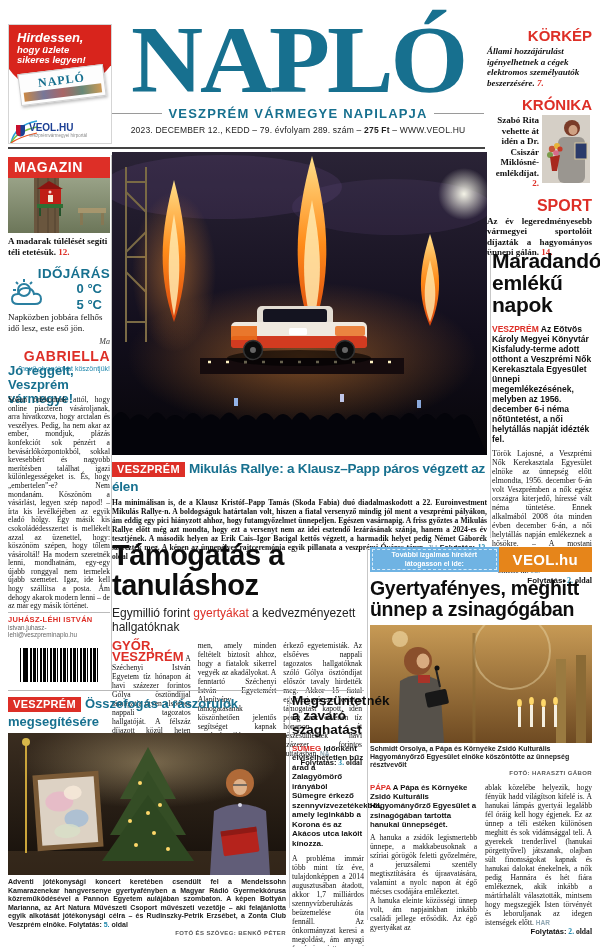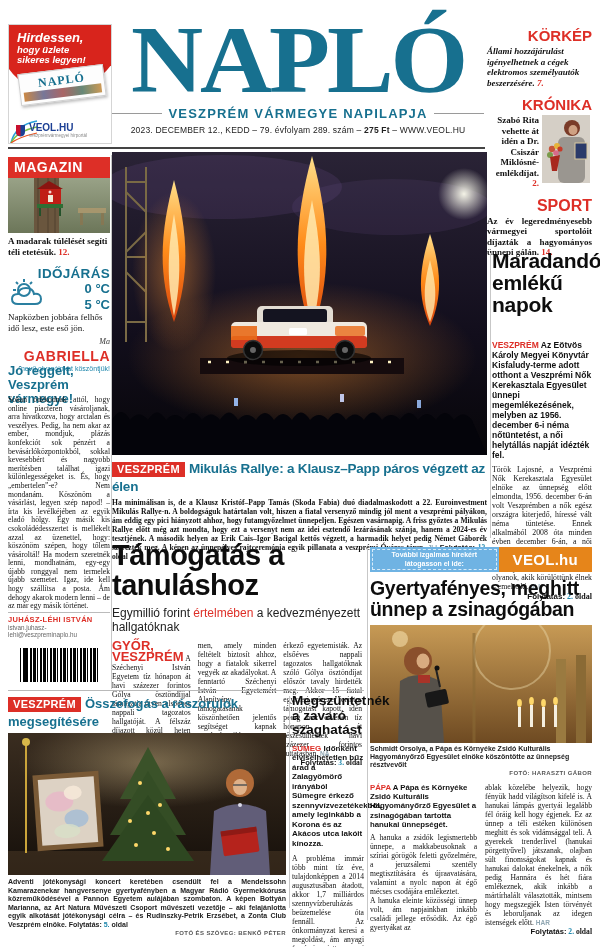--- a/index.html
+++ b/index.html
@@ -40,21 +40,21 @@
   #toprail{left:487px;top:28px;width:105px;}
   .railtitle{font-size:15px;text-align:right;line-height:16px;}
   .railtext{font-size:9px;font-weight:bold;line-height:10.5px;}
   
   #magbanner{left:8px;top:157px;width:102px;height:21px;background:#dd2f27;color:#fff;
              font:bold 14px "Liberation Sans",sans-serif;line-height:21px;padding-left:6px;box-sizing:border-box;letter-spacing:.5px;}
   #magphoto{left:8px;top:178px;width:102px;height:55px;overflow:hidden;}
   #magcap{left:8px;top:236px;width:102px;font-size:9px;font-weight:bold;line-height:10.5px;}
   #weather{left:8px;top:266px;width:102px;}
   #wtitle{font:bold 13.5px "Liberation Sans",sans-serif;color:#17708f;text-align:right;letter-spacing:.3px;}
-  #wtemps{position:absolute;right:0;top:15px;text-align:right;font:bold 13px "Liberation Sans",sans-serif;color:#17708f;line-height:16px;}
+  #wtemps{position:absolute;right:8px;top:15px;text-align:right;font:bold 13px "Liberation Sans",sans-serif;color:#17708f;line-height:16px;}
   #wicon{position:absolute;left:0;top:12px;}
   #wtext{left:8px;top:312px;width:102px;font-size:9px;line-height:10.5px;}
   #nameday{left:8px;top:338px;width:102px;line-height:1;text-align:right;}
   #ndma{font-style:italic;font-size:8px;color:#333;}
   #ndname{font:bold 14px "Liberation Sans",sans-serif;color:#dd2f27;letter-spacing:.5px;margin:2px 0 1px;}
   #ndrest{font:7px "Liberation Sans",sans-serif;color:#1d86ab;}
   #greet{left:8px;top:364px;width:102px;font:bold 13px/14px "Liberation Sans",sans-serif;color:#17708f;}
   #jbody{left:8px;top:396px;width:102px;font-size:7.6px;line-height:8.6px;}
   #jby{left:8px;top:612px;width:102px;border-top:1px solid #bbb;padding-top:2px;}
   #jauthor{font:bold 7.5px "Liberation Sans",sans-serif;color:#dd2f27;letter-spacing:.3px;}
@@ -63,21 +63,21 @@
      background:repeating-linear-gradient(90deg,#000 0 1.5px,#fff 1.5px 3px,#000 3px 5.5px,#fff 5.5px 6.5px,#000 6.5px 7.5px,#fff 7.5px 10px);}
   
   #leadphoto{left:112px;top:152px;width:375px;height:303px;overflow:hidden;background:#0b0910;}
   
   #leadcap{left:112px;top:459px;width:375px;}
   #leadhead{font:bold 13.5px "Liberation Sans",sans-serif;color:#17708f;letter-spacing:-.2px;}
   #leadbody{font-size:7.6px;line-height:9px;font-weight:bold;margin-top:3px;}
   
   #maradando{left:492px;top:250px;width:100px;}
   #mhead{font:bold 21px/22px "Liberation Sans",sans-serif;color:#0d0d0d;letter-spacing:-.3px;}
-  #mlead{font:bold 8.5px/10px "Liberation Sans",sans-serif;margin-top:24px;}
+  #mlead{font:bold 8.5px/10px "Liberation Sans",sans-serif;margin-top:8px;}
   #mbody{font-size:7.8px;line-height:9px;margin-top:5px;}
   
   #tamog{left:112px;top:540px;width:250px;}
   #thead{font:bold 29px/30px "Liberation Sans",sans-serif;color:#0d0d0d;letter-spacing:-.5px;}
   #tsub{font:12px "Liberation Sans",sans-serif;margin-top:6px;color:#222;}
   #tcols{display:flex;gap:7px;margin-top:7px;}
   .tcol{width:79px;font-size:7.6px;line-height:9px;}
   
   #veolb{left:370px;top:547px;width:222px;height:25px;display:flex;}
   #veolprompt{flex:1.25;background:#6fb3e3;color:#fff;font:bold 7px/8.5px "Liberation Sans",sans-serif;
@@ -335,21 +335,21 @@
     <div style="text-align:right;font-size:8px;margin-top:1px;">
       <span class="folyt">Folytatás:</span>
       <span class="pgnum">2.</span>
       <b>oldal</b>
     </div>
   </div>
 
   <div class="abs" id="tamog">
     <div id="thead">Támogatás a tanuláshoz</div>
     <div id="tsub">
-      <span>Egymillió forint </span><span class="red">értelmében</span><span> a kedvezményezett hallgatóknak</span>
+      <span>Egymillió forint </span><span class="red">gyertyákat</span><span> a kedvezményezett hallgatóknak</span>
     </div>
     <div id="tcols">
       <div class="tcol just prelines"><span class="secRed" style="font-size:13px;">GYŐR, VESZPRÉM</span> <span>A Széchenyi István Egyetem tíz hónapon át havi százezer forintos Gólya ösztöndíjjal támogatja ötven elsőéves nappali tagozatos hallgatóját. A félszáz díjazott közül heten Veszprém vármegyeiek.
 Rekordszámú hallgató kezdte meg tanulmányait idén a Széchenyi István Egyete-</span></div>
       <div class="tcol just">men, amely minden feltételt biztosít ahhoz, hogy a fiatalok sikerrel vegyék az akadályokat. A fenntartó Széchenyi István Egyetemért Alapítvány támogatásának köszönhetően jelentős segítséget kapnak tanulmányaikhoz a kormányrendelet értelmében kedvezményezettnek minősülő járásból vagy településről</div>
       <div class="tcol just">
         <span>érkező egyetemisták. Az elsőéves nappali tagozatos hallgatóknak szóló Gólya ösztöndíjat először tavaly hirdették meg. Akkor 15 fiatal egyszeri százezer forintos támogatást kapott, idén pedig már ötvenen tíz hónapon át részesülhetnek havi százezer forintos juttatásban. </span><span class="sign">NA</span>
         <div style="text-align:right;font-size:7.6px;">
           <span class="folyt">Folytatás:</span>
           <span class="pgnum">3.</span>

